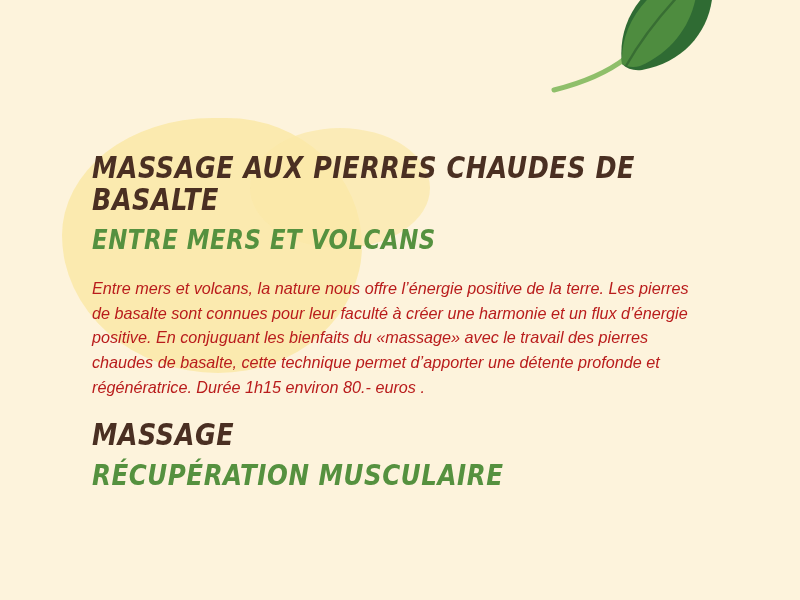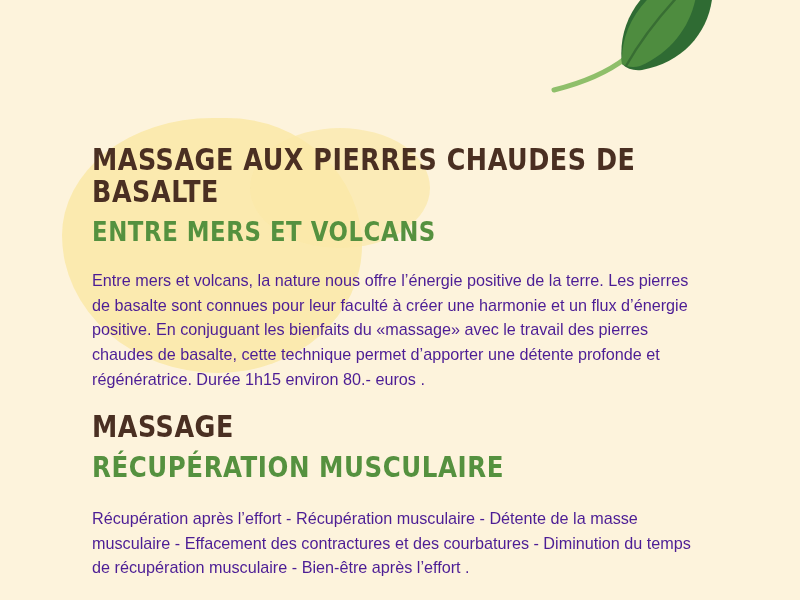--- a/index.html
+++ b/index.html
@@ -50,21 +50,22 @@
     top: 128px;
     width: 180px;
     height: 120px;
     opacity: 0.7;
     border-radius: 50%;
   }
 
   .content {
     position: relative;
     z-index: 2;
-    padding: 8px 92px;
+    padding: 16px 92px;
+    font-style: italic;
   }
 
   h1.section-title {
     font-family: "DejaVu Sans Condensed", "Liberation Sans Narrow", "Liberation Sans", sans-serif;
     font-weight: bold;
     font-size: 30px;
     letter-spacing: 0.6px;
     color: #4a2f22;
     margin: 0;
     padding-top: 136px;
@@ -83,21 +84,21 @@
     margin: 9px 0 0 0;
     line-height: 1.05;
     transform: scaleX(0.94);
     transform-origin: left center;
   }
 
   p.body-text {
     font-family: "Liberation Sans", sans-serif;
     font-size: 16.2px;
     line-height: 1.52;
-    color: #4c1d95;
+    color: #b91c1c;
     margin: 22px 0 0 0;
     max-width: 610px;
   }
 
   .block-two {
     margin-top: 20px;
   }
 
   .block-two h1.section-title {
     padding-top: 0;
@@ -140,17 +141,16 @@
       <h2 class="section-subtitle">ENTRE MERS ET VOLCANS</h2>
       <p class="body-text">
         <span>Entre mers et volcans, la nature nous offre l’énergie positive de la terre. Les pierres de basalte sont connues pour leur faculté à créer une harmonie et un flux d’énergie positive. En conjuguant les bienfaits du «massage» avec le travail des pierres chaudes de basalte, cette technique permet d’apporter une détente profonde et régénératrice. Durée 1h15 environ</span>
         <span class="price">80.-  euros .</span>
       </p>
     </section>
 
     <section class="block-two">
       <h1 class="section-title">MASSAGE</h1>
       <h2 class="section-subtitle">RÉCUPÉRATION MUSCULAIRE</h2>
-      <p class="body-text">Récupération après l’effort - Récupération musculaire - Détente de la masse musculaire - Effacement des contractures et des courbatures - Diminution du temps de récupération musculaire - Bien-être après l’effort .</p>
     </section>
 
   </div>
 </div>
 
 </body></html>

